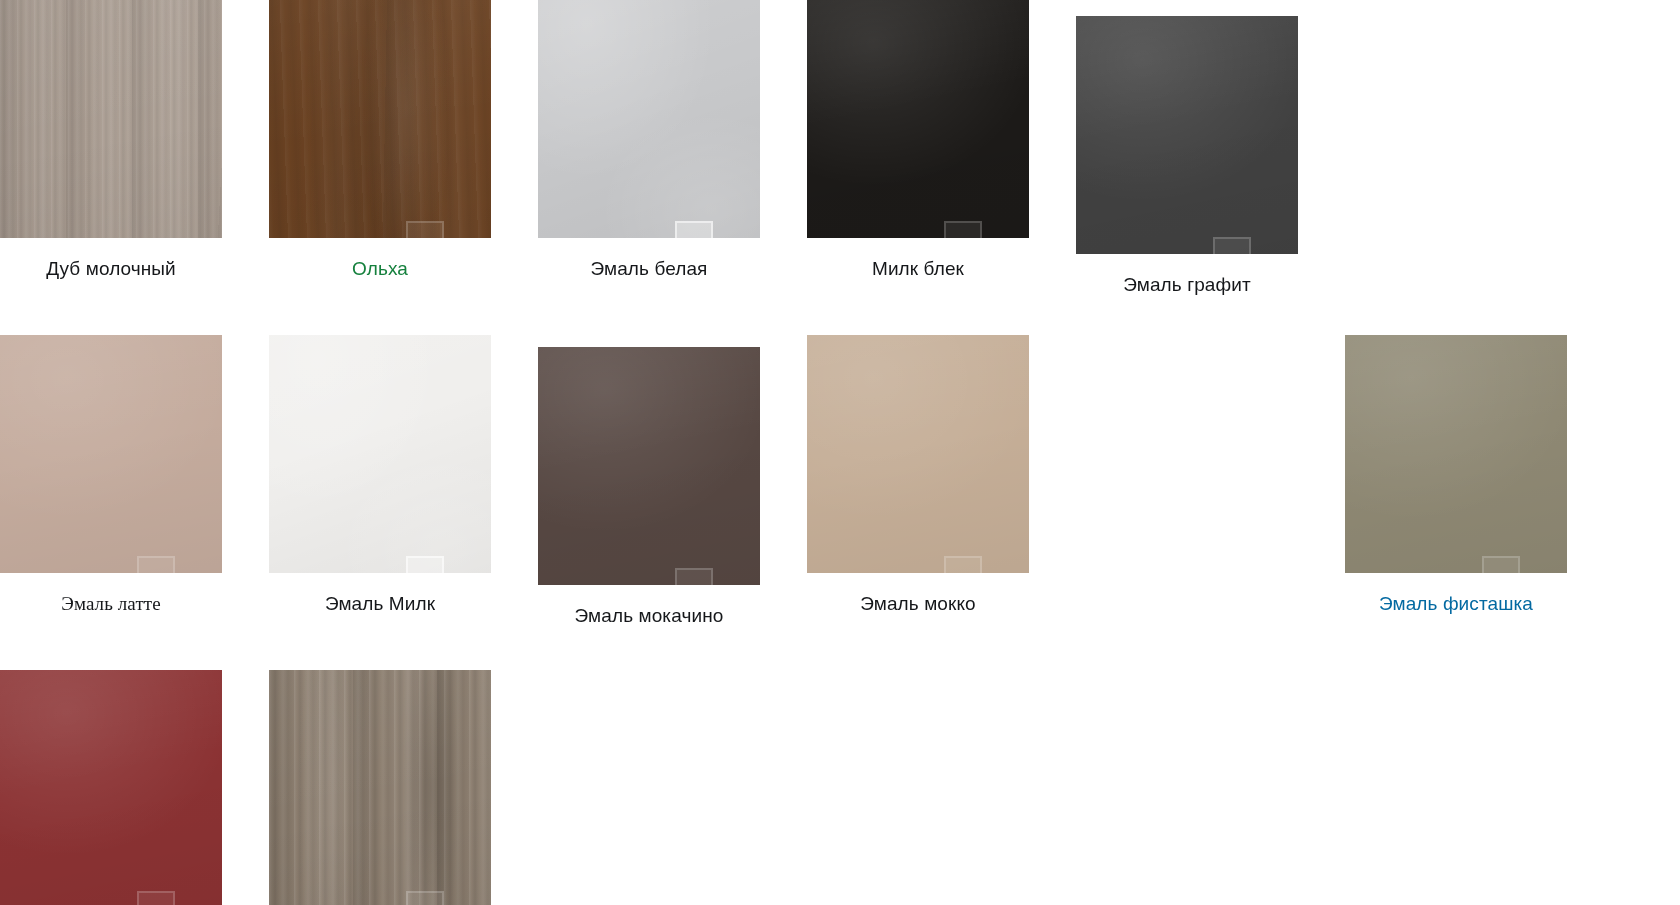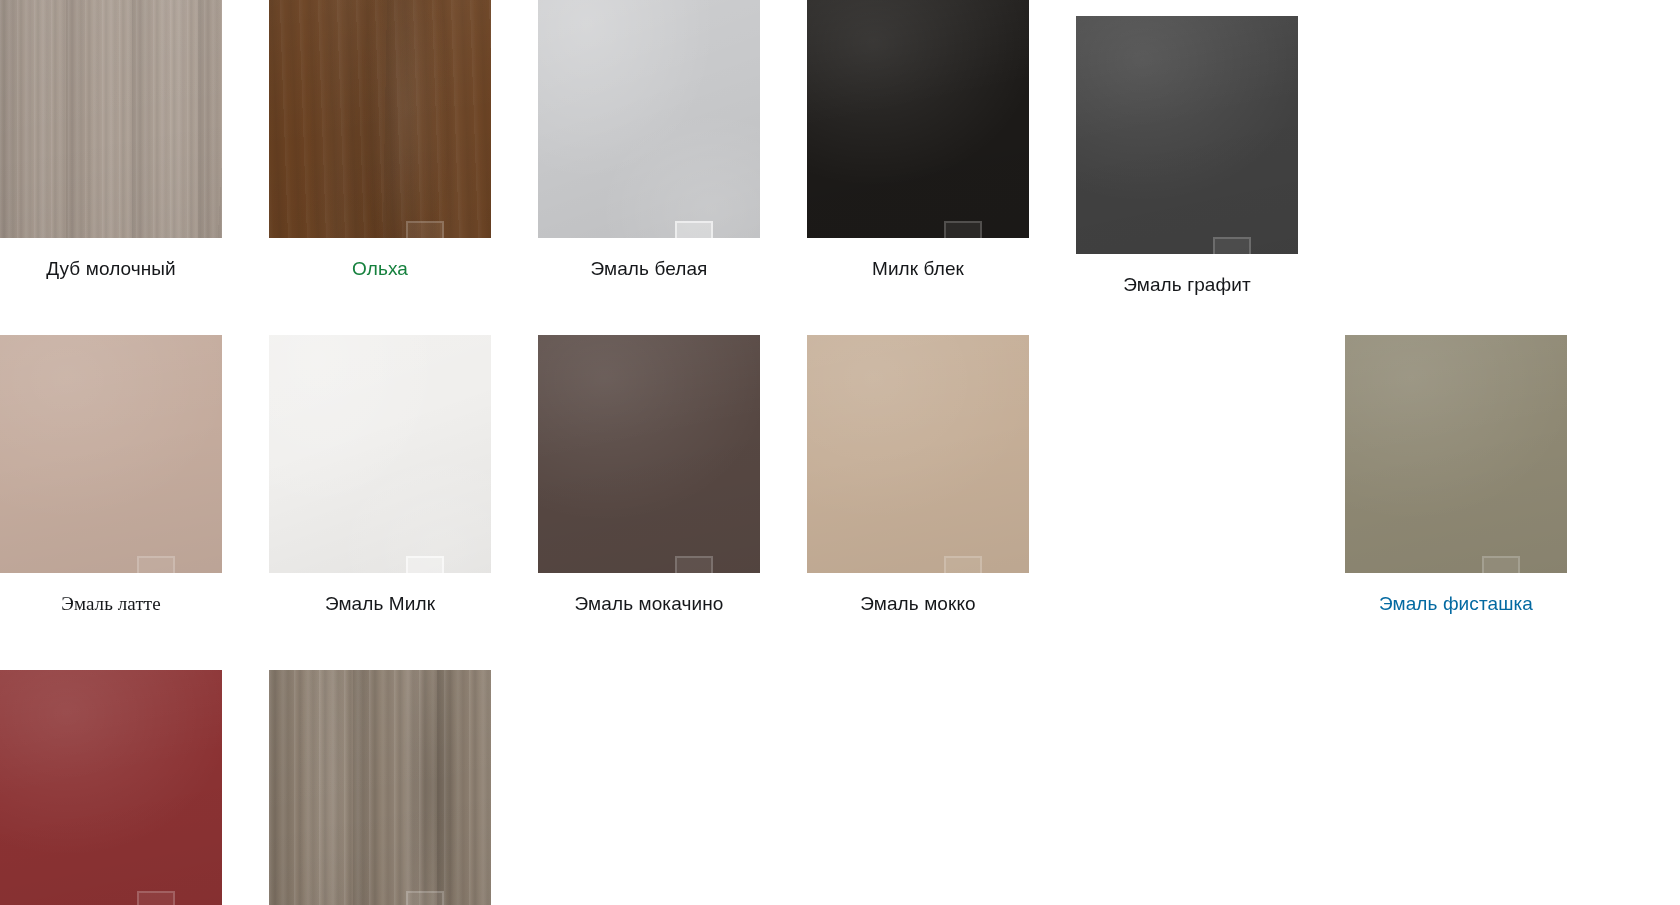--- a/index.html
+++ b/index.html
@@ -221,21 +221,21 @@
       <div class="swatch-label" style="color: rgb(21, 23, 26); font-family: Liberation Serif, serif;">Эмаль латте</div>
     </div>
     <div class="swatch-card" style="left: 269px; top: 335px;">
       <div class="swatch-tile">
         <div class="swatch-fill" style="background-color: rgb(240, 239, 237);"></div>
         <div class="sheen sheen-gloss"></div>
         <div class="tile-handle on-light"></div>
       </div>
       <div class="swatch-label" style="color: rgb(21, 23, 26);">Эмаль Милк</div>
     </div>
-    <div class="swatch-card" style="left: 538px; top: 335px;">
+    <div class="swatch-card" style="left: 538px; top: 347px;">
       <div class="swatch-tile">
         <div class="swatch-fill" style="background-color: rgb(86, 71, 66);"></div>
         <div class="sheen sheen-soft"></div>
         <div class="tile-handle"></div>
       </div>
       <div class="swatch-label" style="color: rgb(21, 23, 26);">Эмаль мокачино</div>
     </div>
     <div class="swatch-card" style="left: 807px; top: 335px;">
       <div class="swatch-tile">
         <div class="swatch-fill" style="background-color: rgb(197, 174, 151);"></div>

